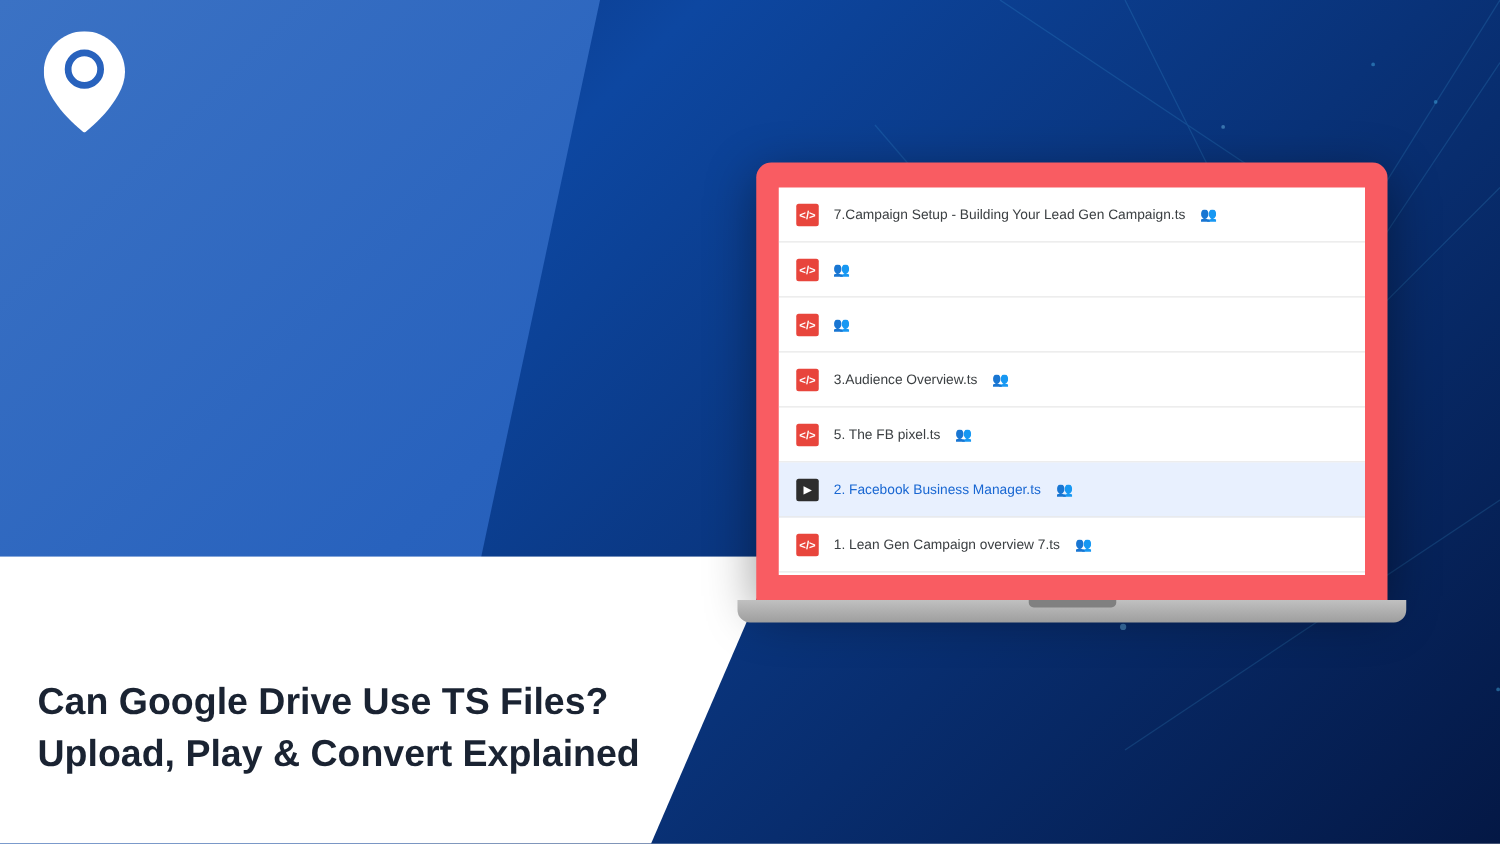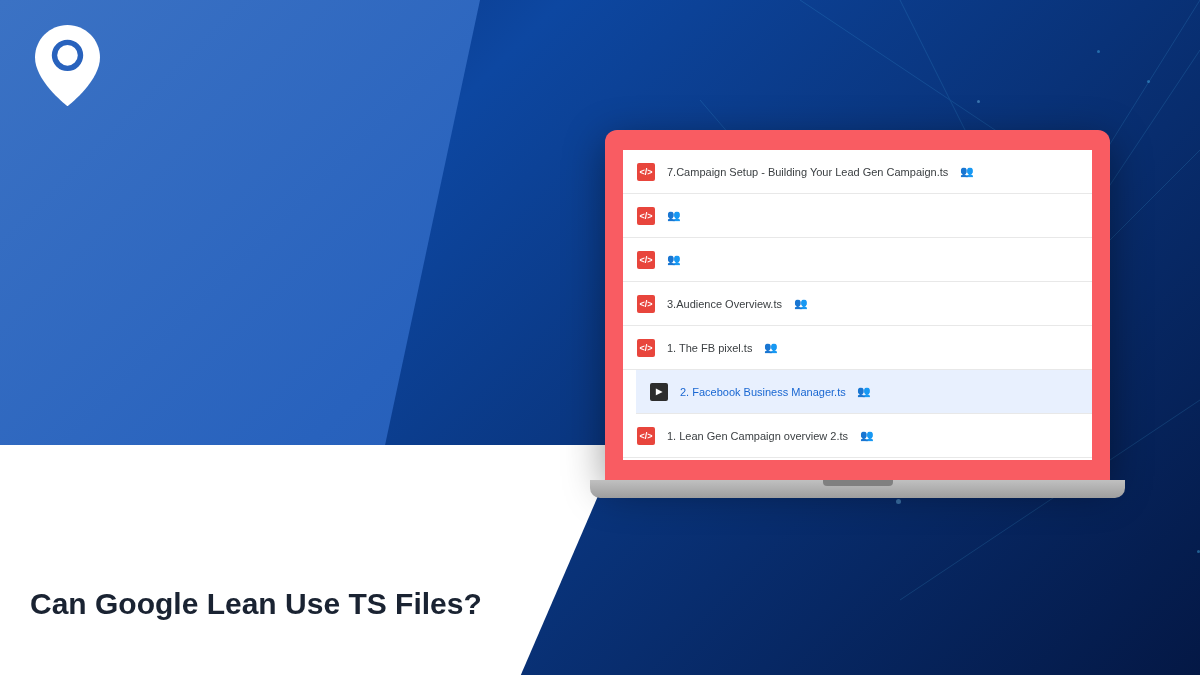--- a/index.html
+++ b/index.html
@@ -139,21 +139,20 @@
       align-items: center;
       height: 44px;
       border-bottom: 1px solid #e8e8e8;
       padding: 0 14px;
       font-size: 11px;
       color: #3c4043;
       gap: 12px;
     }
     .file-row.selected {
       background: #e8f0fe;
-      margin-left: 13px;
     }
     .file-row.selected .file-name {
       color: #1967d2;
     }
     .file-icon {
       width: 18px;
       height: 18px;
       background: #e8453c;
       border-radius: 2px;
       display: flex;
@@ -203,21 +202,22 @@
 
 <div class="logo">
   <svg viewBox="0 0 60 75" fill="none">
     <path d="M 30 0 C 13.5 0 0 13.5 0 30 C 0 52 30 75 30 75 C 30 75 60 52 60 30 C 60 13.5 46.5 0 30 0 Z" fill="#ffffff"></path>
     <circle cx="30" cy="28" r="12" fill="none" stroke="#2862bd" stroke-width="5"></circle>
   </svg>
 </div>
 
 <div class="white-bottom"></div>
 <div class="headline">
-  <span>Can Google Lean Use TS Files?</span><br>
+  <span>Can Google Drive Use TS Files?</span><br>
+  <span>Upload, Play &amp; Convert Explained</span>
 </div>
 
 <div class="laptop">
   <div class="laptop-screen">
     <div class="file-list" id="file-list">
     <div class="file-row">
           <div class="file-icon">&lt;/&gt;</div>
           <span class="file-name">7.Campaign Setup - Building Your Lead Gen Campaign.ts</span>
           <span class="shared-icon">👥</span>
         </div>
@@ -229,29 +229,29 @@
           <div class="file-icon">&lt;/&gt;</div>
           <span class="shared-icon">👥</span>
         </div>
         <div class="file-row">
           <div class="file-icon">&lt;/&gt;</div>
           <span class="file-name">3.Audience Overview.ts</span>
           <span class="shared-icon">👥</span>
         </div>
         <div class="file-row">
           <div class="file-icon">&lt;/&gt;</div>
-          <span class="file-name">1. The FB pixel.ts</span>
+          <span class="file-name">5. The FB pixel.ts</span>
           <span class="shared-icon">👥</span>
         </div>
         <div class="file-row selected">
           <div class="file-icon video"></div>
           <span class="file-name">2. Facebook Business Manager.ts</span>
           <span class="shared-icon">👥</span>
         </div>
         <div class="file-row">
           <div class="file-icon">&lt;/&gt;</div>
-          <span class="file-name">1. Lean Gen Campaign overview 2.ts</span>
+          <span class="file-name">1. Lean Gen Campaign overview 7.ts</span>
           <span class="shared-icon">👥</span>
         </div>
       </div>
   </div>
   <div class="laptop-base"></div>
 </div>
 
 </body></html>

